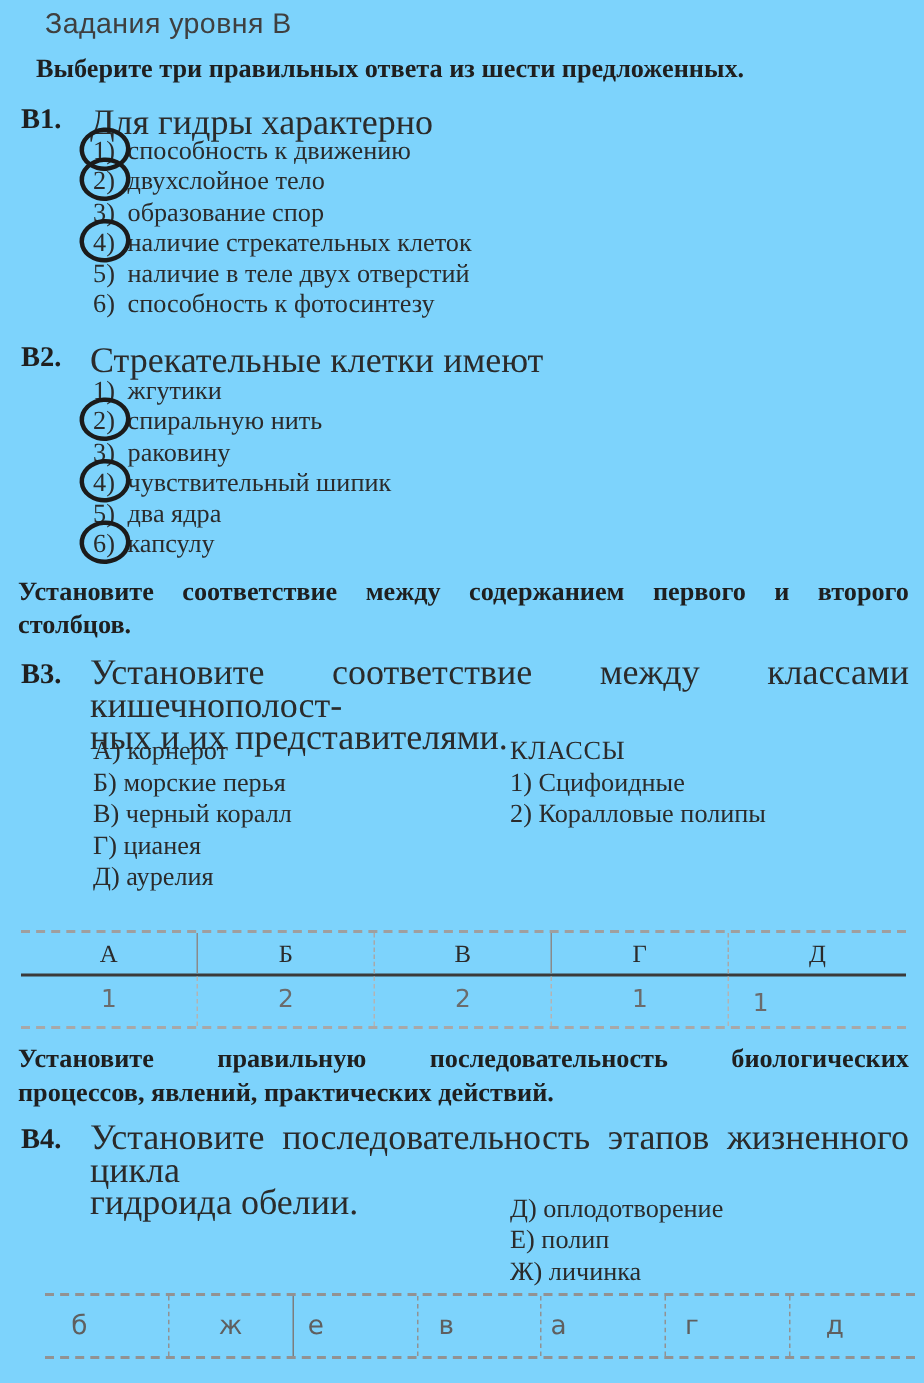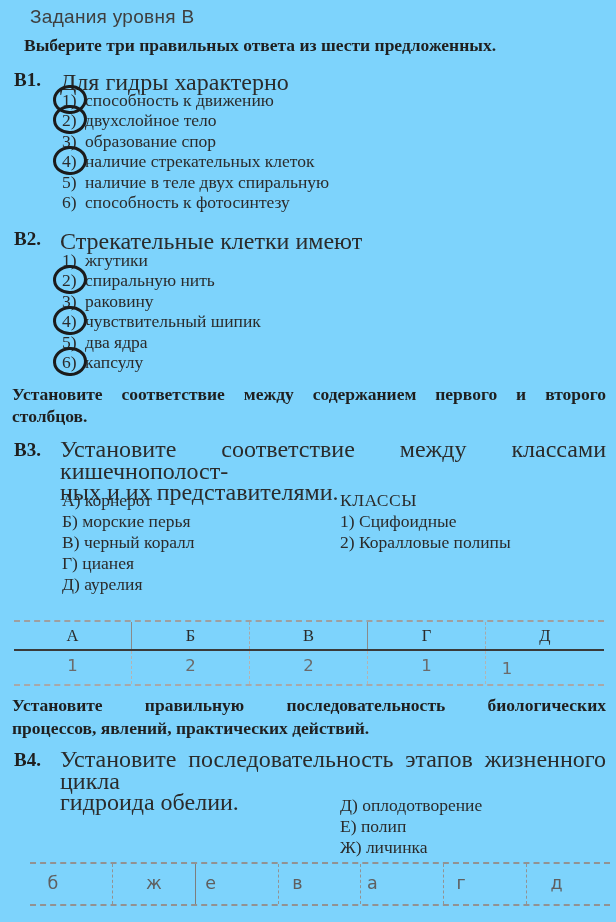--- a/index.html
+++ b/index.html
@@ -87,21 +87,21 @@
 
   <div class="instr1 bold">Выберите три правильных ответа из шести предложенных.</div>
 
   <div class="qlabel y-b1">В1.</div>
   <div class="qtitle y-b1">Для гидры характерно</div>
   <div class="opts y-b1o">
     <div class="opt"><span class="onum circled">1)</span><span>способность к движению</span></div>
     <div class="opt"><span class="onum circled">2)</span><span>двухслойное тело</span></div>
     <div class="opt"><span class="onum">3)</span><span>образование спор</span></div>
     <div class="opt"><span class="onum circled">4)</span><span>наличие стрекательных клеток</span></div>
-    <div class="opt"><span class="onum">5)</span><span>наличие в теле двух спиральную</span></div>
+    <div class="opt"><span class="onum">5)</span><span>наличие в теле двух отверстий</span></div>
     <div class="opt"><span class="onum">6)</span><span>способность к фотосинтезу</span></div>
   </div>
 
   <div class="qlabel y-b2">В2.</div>
   <div class="qtitle y-b2">Стрекательные клетки имеют</div>
   <div class="opts y-b2o">
     <div class="opt"><span class="onum">1)</span><span>жгутики</span></div>
     <div class="opt"><span class="onum circled">2)</span><span>спиральную нить</span></div>
     <div class="opt"><span class="onum">3)</span><span>раковину</span></div>
     <div class="opt"><span class="onum circled">4)</span><span>чувствительный шипик</span></div>

